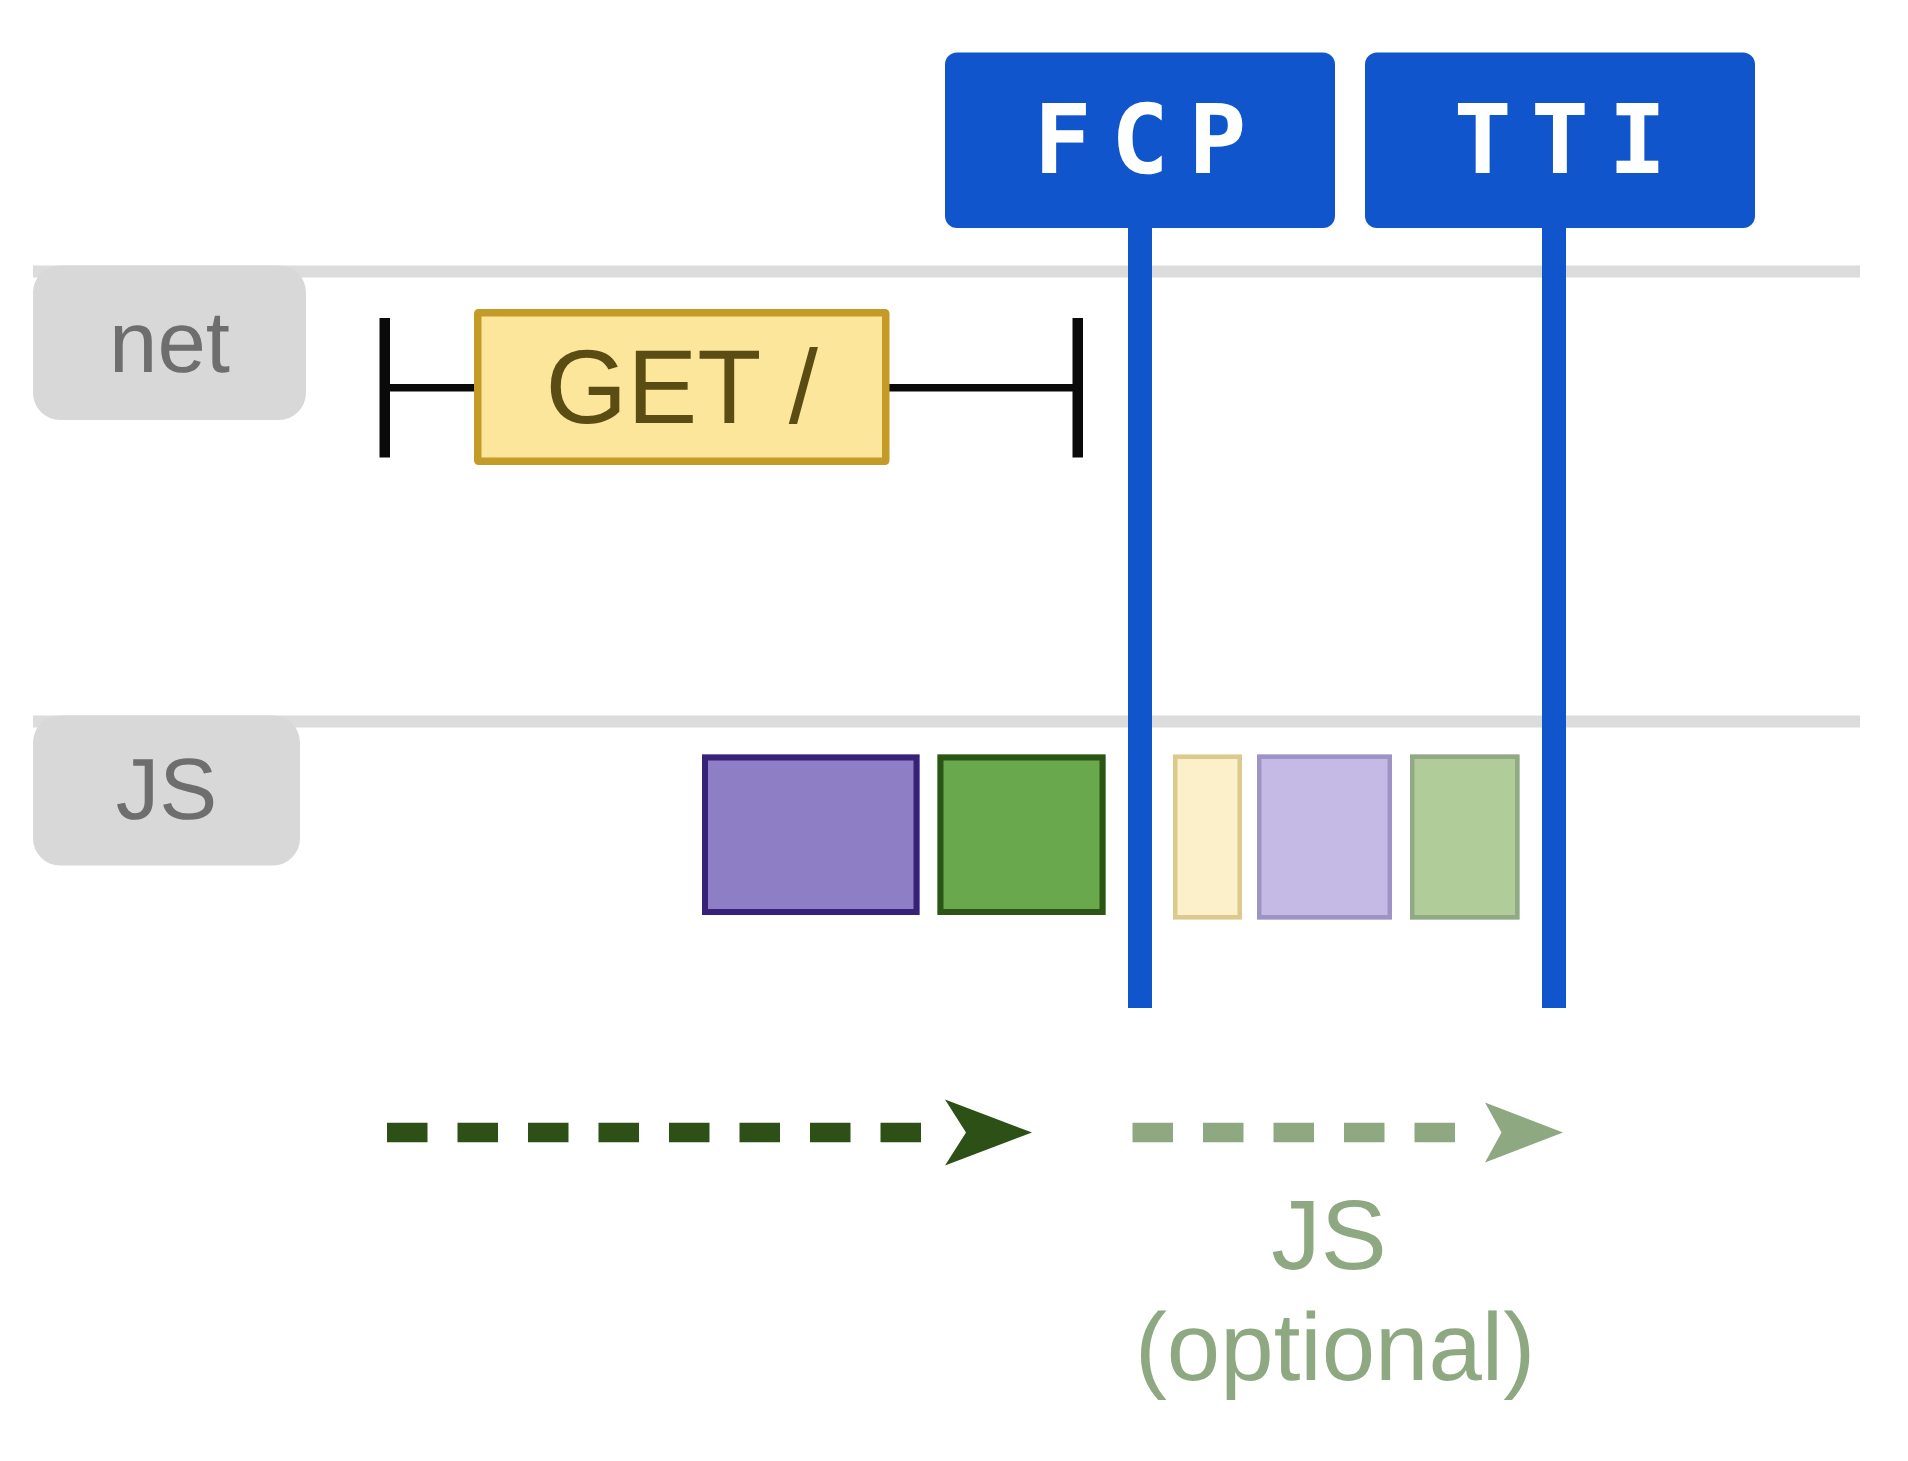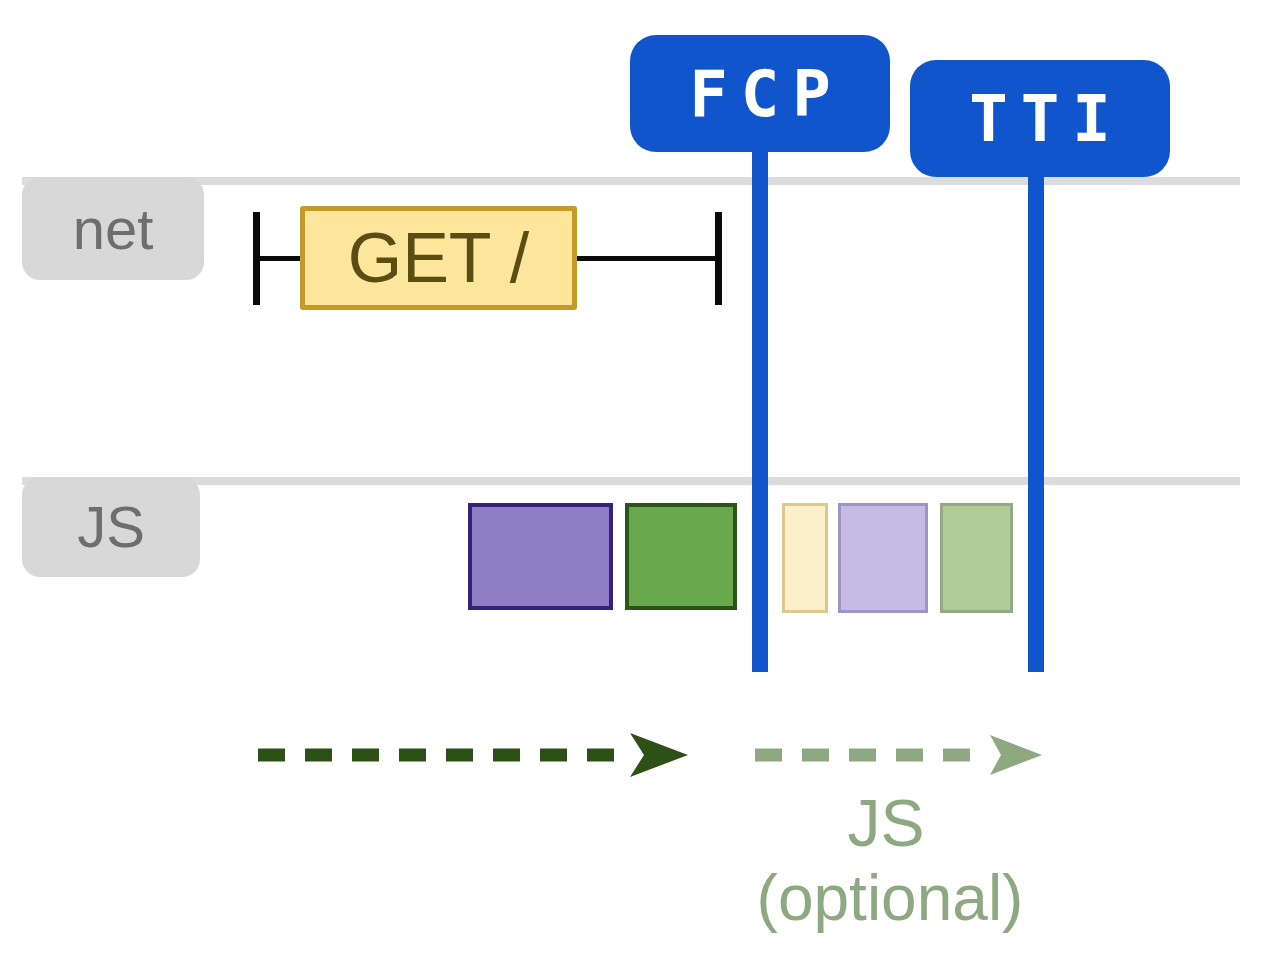--- a/index.html
+++ b/index.html
@@ -32,37 +32,37 @@
   .lane-tab.js{left:22px;top:477px;width:178px;height:100px;}
 
   
   .marker-stem{background:var(--badge-blue);width:16px;top:148px;height:524px;z-index:4;}
   .marker-stem.fcp{left:752px;}
   .marker-stem.tti{left:1028px;}
 
   
   .marker-badge{
     background:var(--badge-blue);
-    top:35px;width:260px;height:117px;border-radius:26px;z-index:5;
+    top:35px;width:260px;height:117px;border-radius:8px;z-index:5;
     display:flex;align-items:center;justify-content:center;
     color:#ffffff;
     font-family:"DejaVu Sans Mono",monospace;
     font-weight:bold;font-size:64px;line-height:1;
     letter-spacing:13px;text-indent:13px;
   }
   .marker-badge.fcp{left:630px;}
-  .marker-badge.tti{left:910px;margin-top:25px;}
+  .marker-badge.tti{left:910px;}
 
   
   .whisker-line{left:256px;top:256px;width:462px;height:5px;background:var(--whisker);z-index:2;}
   .whisker-cap{width:7px;height:93px;top:212px;background:var(--whisker);z-index:2;}
   .whisker-cap.left{left:253px;}
   .whisker-cap.right{left:715px;}
   .request-box{
-    left:300px;top:206px;width:277px;height:104px;
+    left:316px;top:206px;width:277px;height:104px;
     background:var(--request-fill);
     border:5px solid var(--request-border);
     border-radius:3px;z-index:3;
     display:flex;align-items:center;justify-content:center;
     color:var(--request-text);font-size:70px;line-height:1;
   }
 
   
   .task{top:503px;z-index:3;}
   .task.t1{left:468px;width:145px;height:107px;background:var(--task1-fill);border:4px solid var(--task1-border);}

